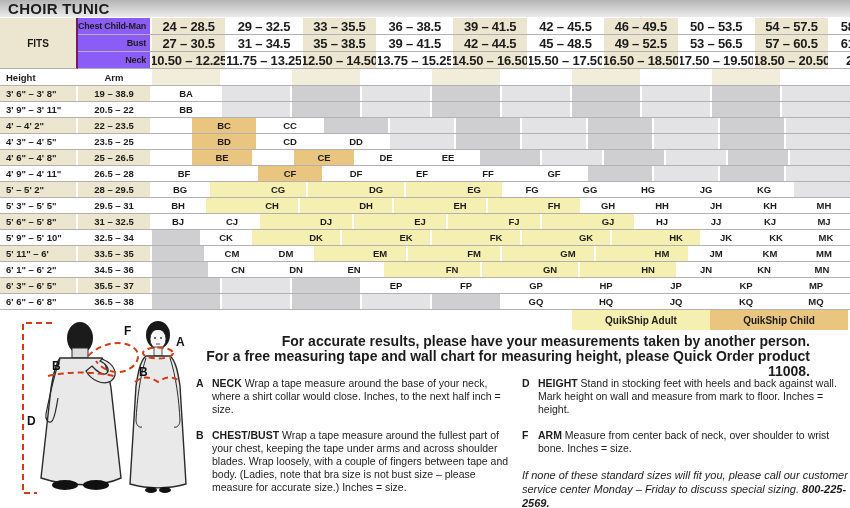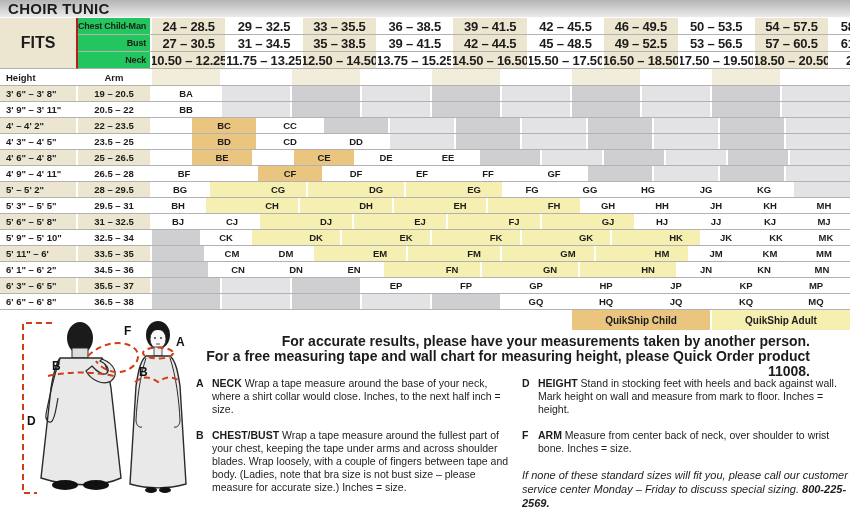--- a/index.html
+++ b/index.html
@@ -36,24 +36,24 @@
   .beige{background:var(--header-beige);}
   .white{background:#fff;}
   .beigeLite{background:var(--beige-lite);}
   .gLight{background:var(--empty-light);}
   .gDark{background:var(--empty-dark);}
   .child{background:var(--quikship-child);margin-left:40px;}
   .adult{background:var(--quikship-adult);padding-left:40px;}
 
   .fits-block{display:flex;}
   .fits-cell{width:78px;flex:none;box-sizing:border-box;background:var(--header-beige);
-    border-right:2px solid #b91c1c;border-bottom:1px solid var(--line);
-    display:flex;align-items:center;justify-content:center;font-size:16px;font-weight:bold;}
+    border-right:2px solid #701a75;border-bottom:1px solid var(--line);
+    display:flex;align-items:center;justify-content:center;font-size:10px;font-weight:bold;}
   .fits-rows{flex:1;display:flex;flex-direction:column;}
-  .fits-label{width:74px;flex:none;justify-content:flex-end;padding-right:4px;font-size:9px;letter-spacing:-.2px;background:#22c55e;}
+  .fits-label{width:74px;flex:none;justify-content:flex-end;padding-right:4px;font-size:9px;letter-spacing:-.2px;background:#8b5cf6;}
   .hdr{font-size:13px;letter-spacing:-.2px;}
 
   .band-row{display:flex;height:20px;box-sizing:border-box;}
   .band-spacer{flex:6 6 0;}
   .band{flex:2 2 0;box-sizing:border-box;display:flex;align-items:center;justify-content:center;
     font-size:10px;font-weight:bold;}
   .band-child{background:var(--quikship-child);border-right:2px solid #fff;}
   .band-adult{background:var(--quikship-adult);}
 
   
@@ -141,21 +141,21 @@
         <div class="cell c-s white"></div>
         <div class="cell c-s beigeLite"></div>
         <div class="cell c-s white"></div>
         <div class="cell c-s beigeLite"></div>
         <div class="cell c-s white"></div>
       </div>
 
     <div id="size-rows">
         <div class="trow r16">
           <div class="cell c-h beige">3' 6" – 3' 8"</div>
-          <div class="cell c-a beige">19 – 20.5</div>
+          <div class="cell c-a beige">19 – 38.9</div>
           <div class="cell c-s white">BA</div>
           <div class="cell c-s gLight"></div>
           <div class="cell c-s gDark"></div>
           <div class="cell c-s gLight"></div>
           <div class="cell c-s gDark"></div>
           <div class="cell c-s gLight"></div>
           <div class="cell c-s gDark"></div>
           <div class="cell c-s gLight"></div>
           <div class="cell c-s gDark"></div>
           <div class="cell c-s gLight"></div>
@@ -341,22 +341,22 @@
           <div class="cell c-s white">JQ</div>
           <div class="cell c-s white">KQ</div>
           <div class="cell c-s white">MQ</div>
         </div>
       </div>
 
     <div class="band-row">
       <div class="c-h" style="flex:none"></div>
       <div class="c-a" style="flex:none"></div>
       <div class="band-spacer"></div>
+      <div class="band band-adult">QuikShip Adult</div>
       <div class="band band-child">QuikShip Child</div>
-      <div class="band band-adult">QuikShip Adult</div>
     </div>
   </div>
 
   <div class="intro">
     <div>For accurate results, please have your measurements taken by another person.</div>
     <div>For a free measuring tape and wall chart for measuring height, please Quick Order product 11008.</div>
   </div>
 
   <div class="col-left">
     <div class="instr">

